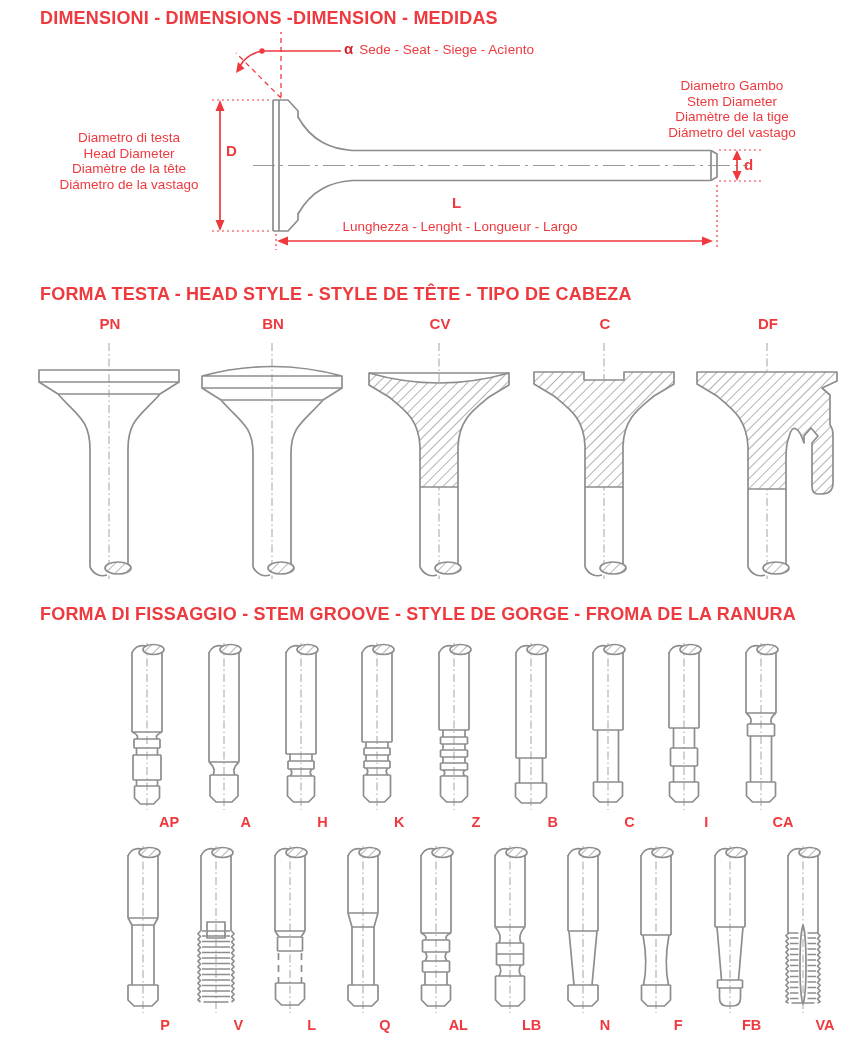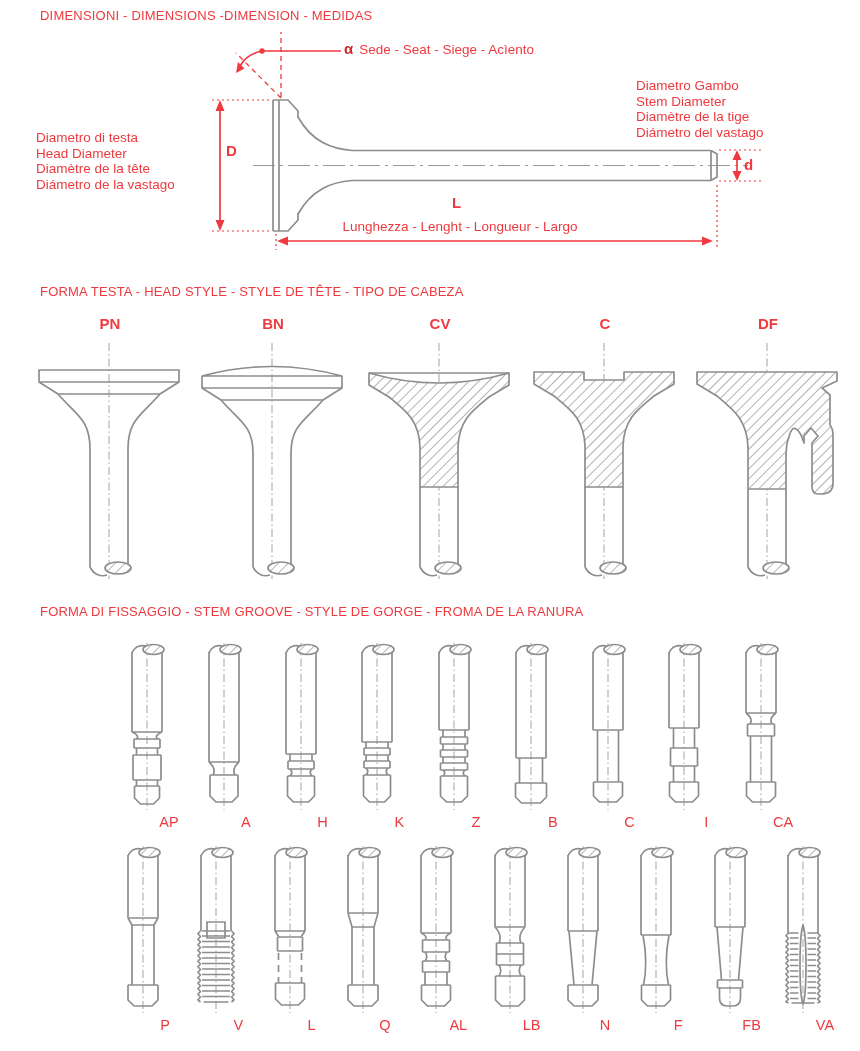--- a/index.html
+++ b/index.html
@@ -1,46 +1,46 @@
 <!DOCTYPE html>
 <html style="--red: #EE3A3F; --gray: #8D8D8D;"><head>
 <meta charset="utf-8">
 <style>
   :root{ --red:#EE3A3F; --gray:#8D8D8D; }
   html,body{margin:0;padding:0;background:#fff;}
   .page{position:relative;width:860px;height:1051px;background:#fff;overflow:hidden;
         font-family:"Liberation Sans","DejaVu Sans",sans-serif;}
-  .sec-title{position:absolute;color:var(--red);font-weight:normal;font-size:13px;
+  .sec-title{position:absolute;color:var(--red);font-weight:bold;font-size:18px;
              letter-spacing:.2px;white-space:nowrap;}
   
   svg{display:block;}
   .dimsvg{position:absolute;left:0;top:0;}
   .g{stroke:var(--gray);stroke-width:1.7;fill:none;stroke-linejoin:round;}
   .cl{stroke:#9a9a9a;stroke-width:1.2;stroke-dasharray:22 5 3 5;fill:none;}
   .cls{stroke:#a3a3a3;stroke-width:1;stroke-dasharray:8 3 1.5 3;fill:none;}
   .hat{fill:url(#hatch);}
   .rd{stroke:var(--red);stroke-width:1.2;stroke-dasharray:2 3;fill:none;}
   .rs{stroke:var(--red);stroke-width:1.3;stroke-dasharray:5 4;fill:none;}
   .rl{stroke:var(--red);stroke-width:1.7;fill:none;}
   .rf{fill:var(--red);stroke:none;}
   .rlab{position:absolute;color:var(--red);font-size:13.5px;line-height:15.5px;}
   .pre{white-space:pre-line;}
-  .right{text-align:left;}
+  .right{text-align:center;}
   .center{text-align:center;}
   .dimletter{position:absolute;color:var(--red);font-weight:bold;font-size:15px;}
   .alpha{font-weight:bold;font-size:15px;color:#D0262C;margin-right:6px;}
   .seatrow{display:flex;align-items:baseline;}
   
   .heads{position:absolute;top:315px;left:0;width:748px;height:270px;}
   .head{position:absolute;width:152px;margin:0;top:0;}
   .hlabel{color:var(--red);font-weight:bold;font-size:15px;text-align:center;height:22px;}
   
   .stems{position:absolute;display:flex;justify-content:space-between;}
   .stem{margin:0;width:66px;display:flex;flex-direction:column;align-items:center;}
-  .slabel{color:var(--red);font-weight:normal;font-size:14.5px;text-align:center;margin-top:2px;margin-left:44px;}
+  .slabel{color:var(--red);font-weight:bold;font-size:14.5px;text-align:center;margin-top:2px;margin-left:44px;}
 </style>
 </head>
 <body>
 
 <svg width="0" height="0" style="position:absolute" aria-hidden="true">
   <defs>
     <pattern id="hatch" patternUnits="userSpaceOnUse" width="7" height="7" patternTransform="rotate(45)">
       <rect width="7" height="7" fill="#ffffff"></rect>
       <line x1="0" y1="0" x2="0" y2="7" stroke="#9a9a9a" stroke-width="1.5"></line>
     </pattern>

